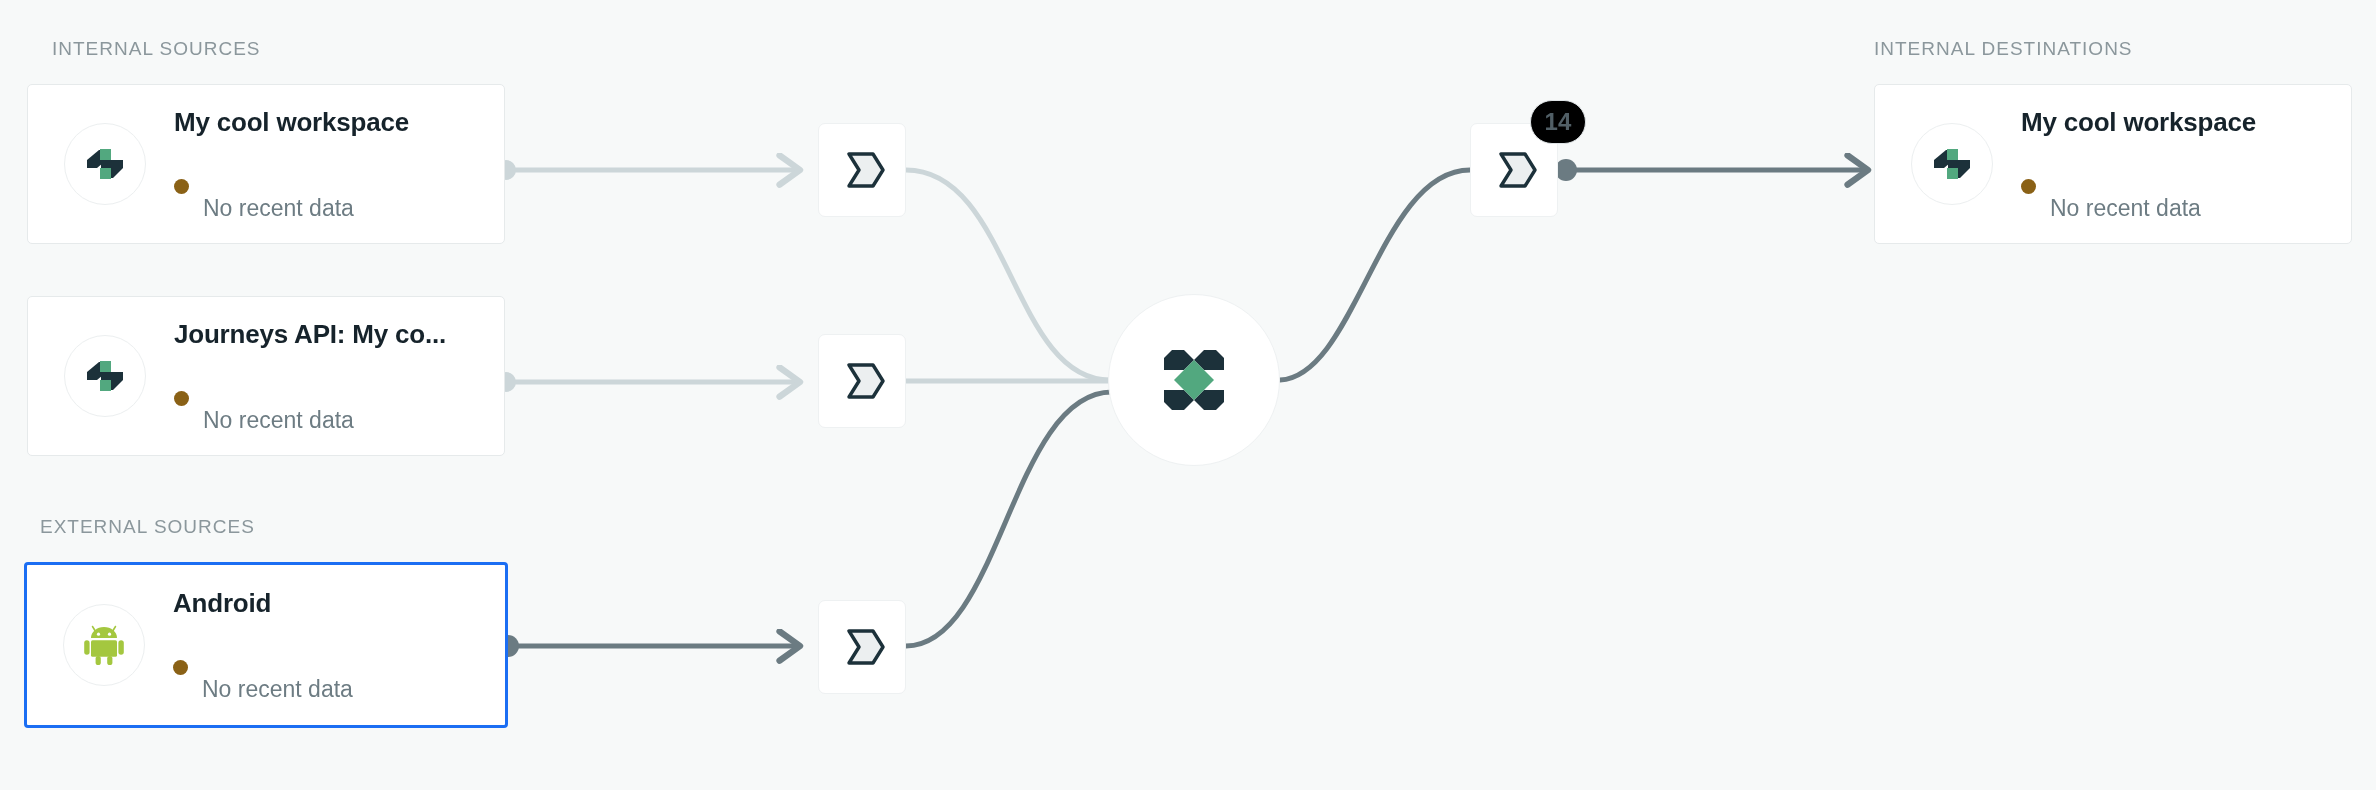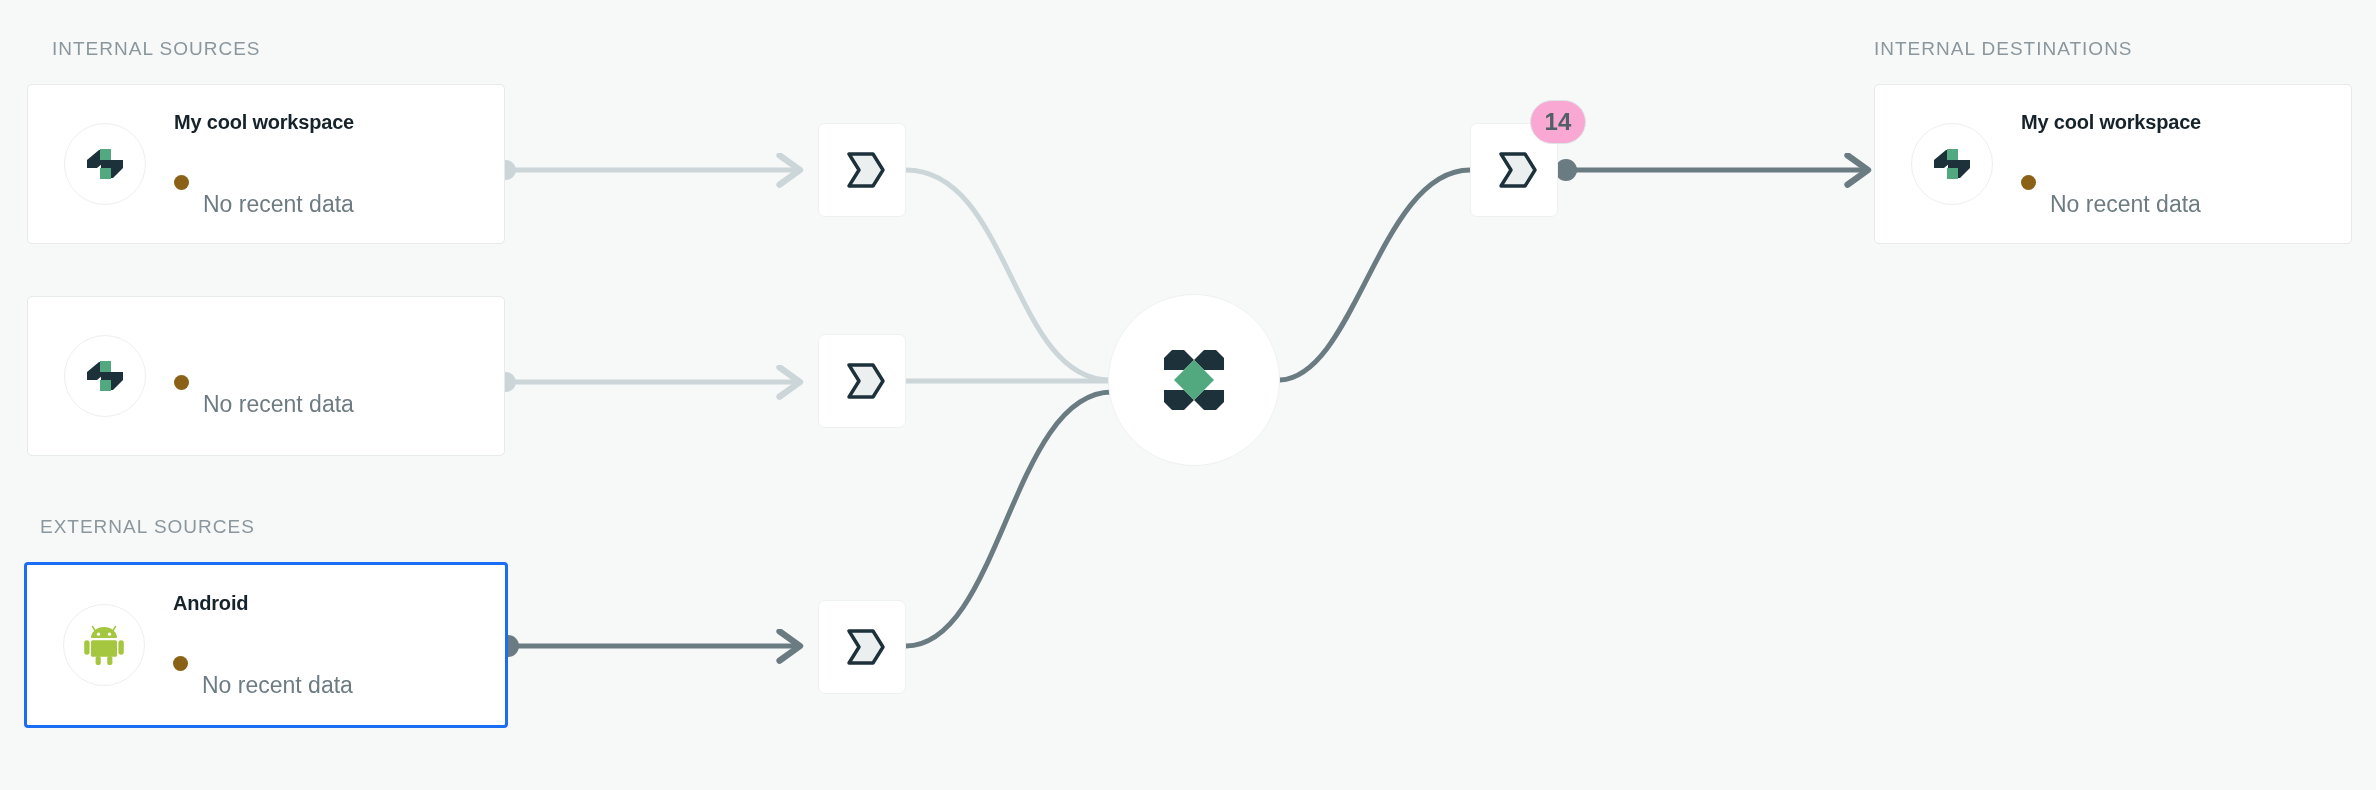--- a/index.html
+++ b/index.html
@@ -74,21 +74,21 @@
 
   .card-text {
     margin-left: 28px;
     display: flex;
     flex-direction: column;
     justify-content: center;
     overflow: hidden;
   }
 
   .card-title {
-    font-size: 20px;
+    font-size: 26px;
     font-weight: 700;
     color: #16232b;
     letter-spacing: -0.2px;
     white-space: nowrap;
     line-height: 1.25;
   }
 
   .card-status {
     margin-top: 12px;
     display: flex;
@@ -126,21 +126,21 @@
     justify-content: center;
   }
 
   .xform-badge {
     position: absolute;
     z-index: 6;
     min-width: 56px;
     height: 44px;
     padding: 0 10px;
     border-radius: 22px;
-    background: #f9a8d4;
+    background: #000000;
     border: 1px solid #dfe4e6;
     color: #515f66;
     font-size: 24px;
     font-weight: 700;
     display: flex;
     align-items: center;
     justify-content: center;
     letter-spacing: 0.2px;
   }
 
@@ -226,20 +226,21 @@
   <div class="card" style="left:27px; top:296px; width:478px; height:160px;">
     <div class="card-avatar">
       <svg width="44" height="44" viewBox="0 0 44 44">
         <path d="M16 8 L26 8 L26 16 L14 26 L4 26 L4 18 Z" fill="#1c313a"></path>
         <path d="M18 18 L28 18 L40 18 L40 26 L30 36 L18 36 L18 28 Z" fill="#1c313a"></path>
         <rect x="17" y="7" width="11" height="11" fill="#52a87f"></rect>
         <rect x="17" y="26" width="11" height="11" fill="#52a87f"></rect>
       </svg>
     </div>
     <div class="card-text">
+      <div class="card-title">Journeys API: My co...</div>
       <div class="card-status">
         <span class="status-dot"></span>
         <span class="status-text">No recent data</span>
       </div>
     </div>
   </div>
 
   <div class="card selected" style="left:24px; top:562px; width:484px; height:166px;">
     <div class="card-avatar">
       <svg width="46" height="46" viewBox="0 0 46 46">

